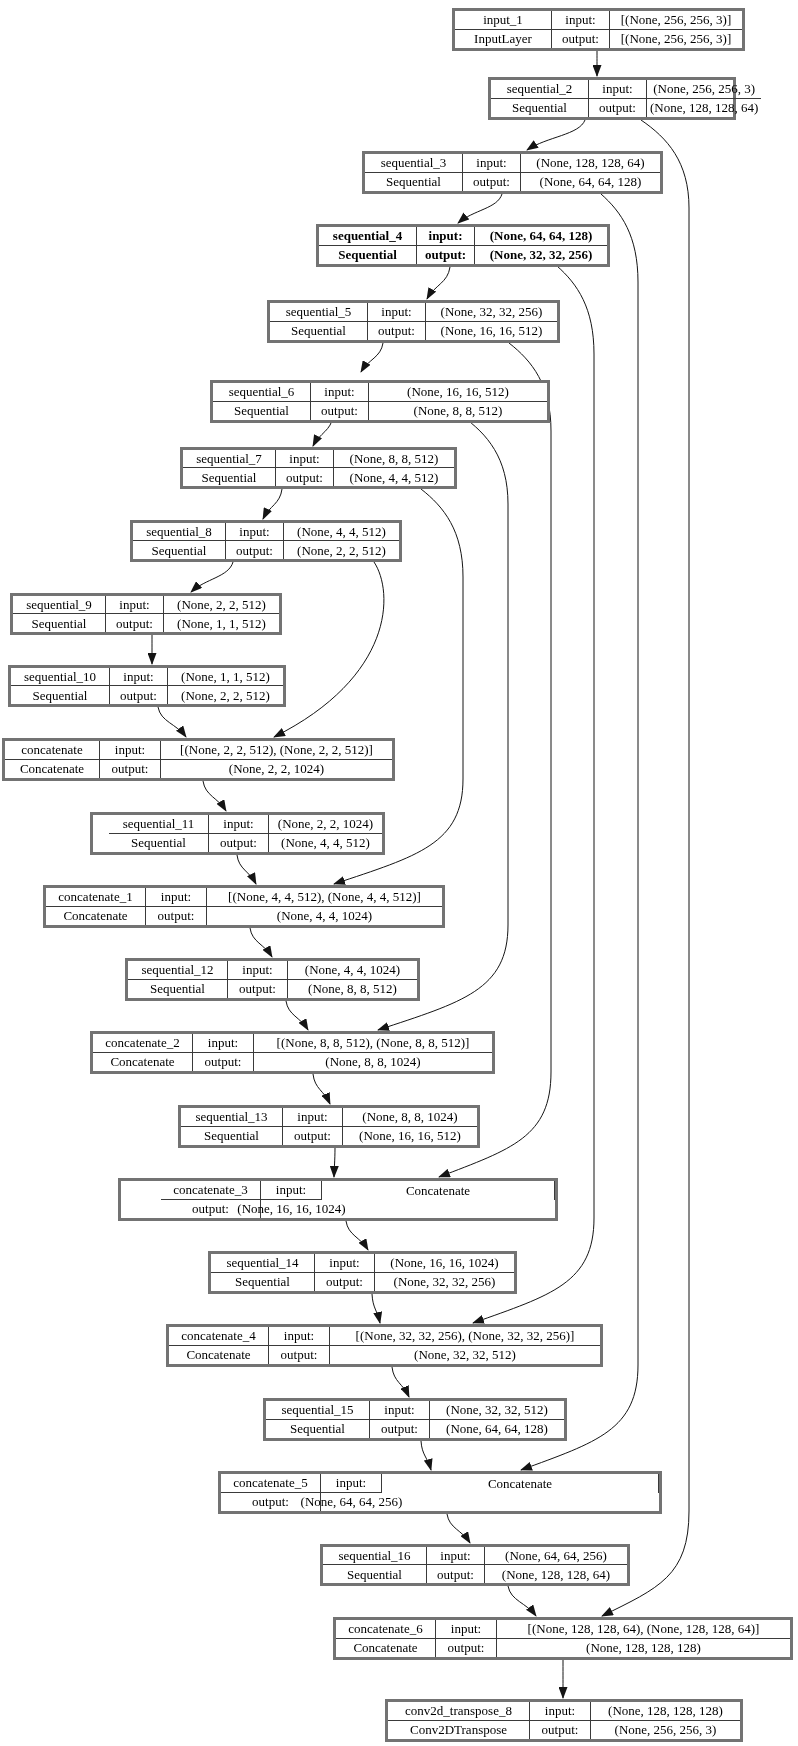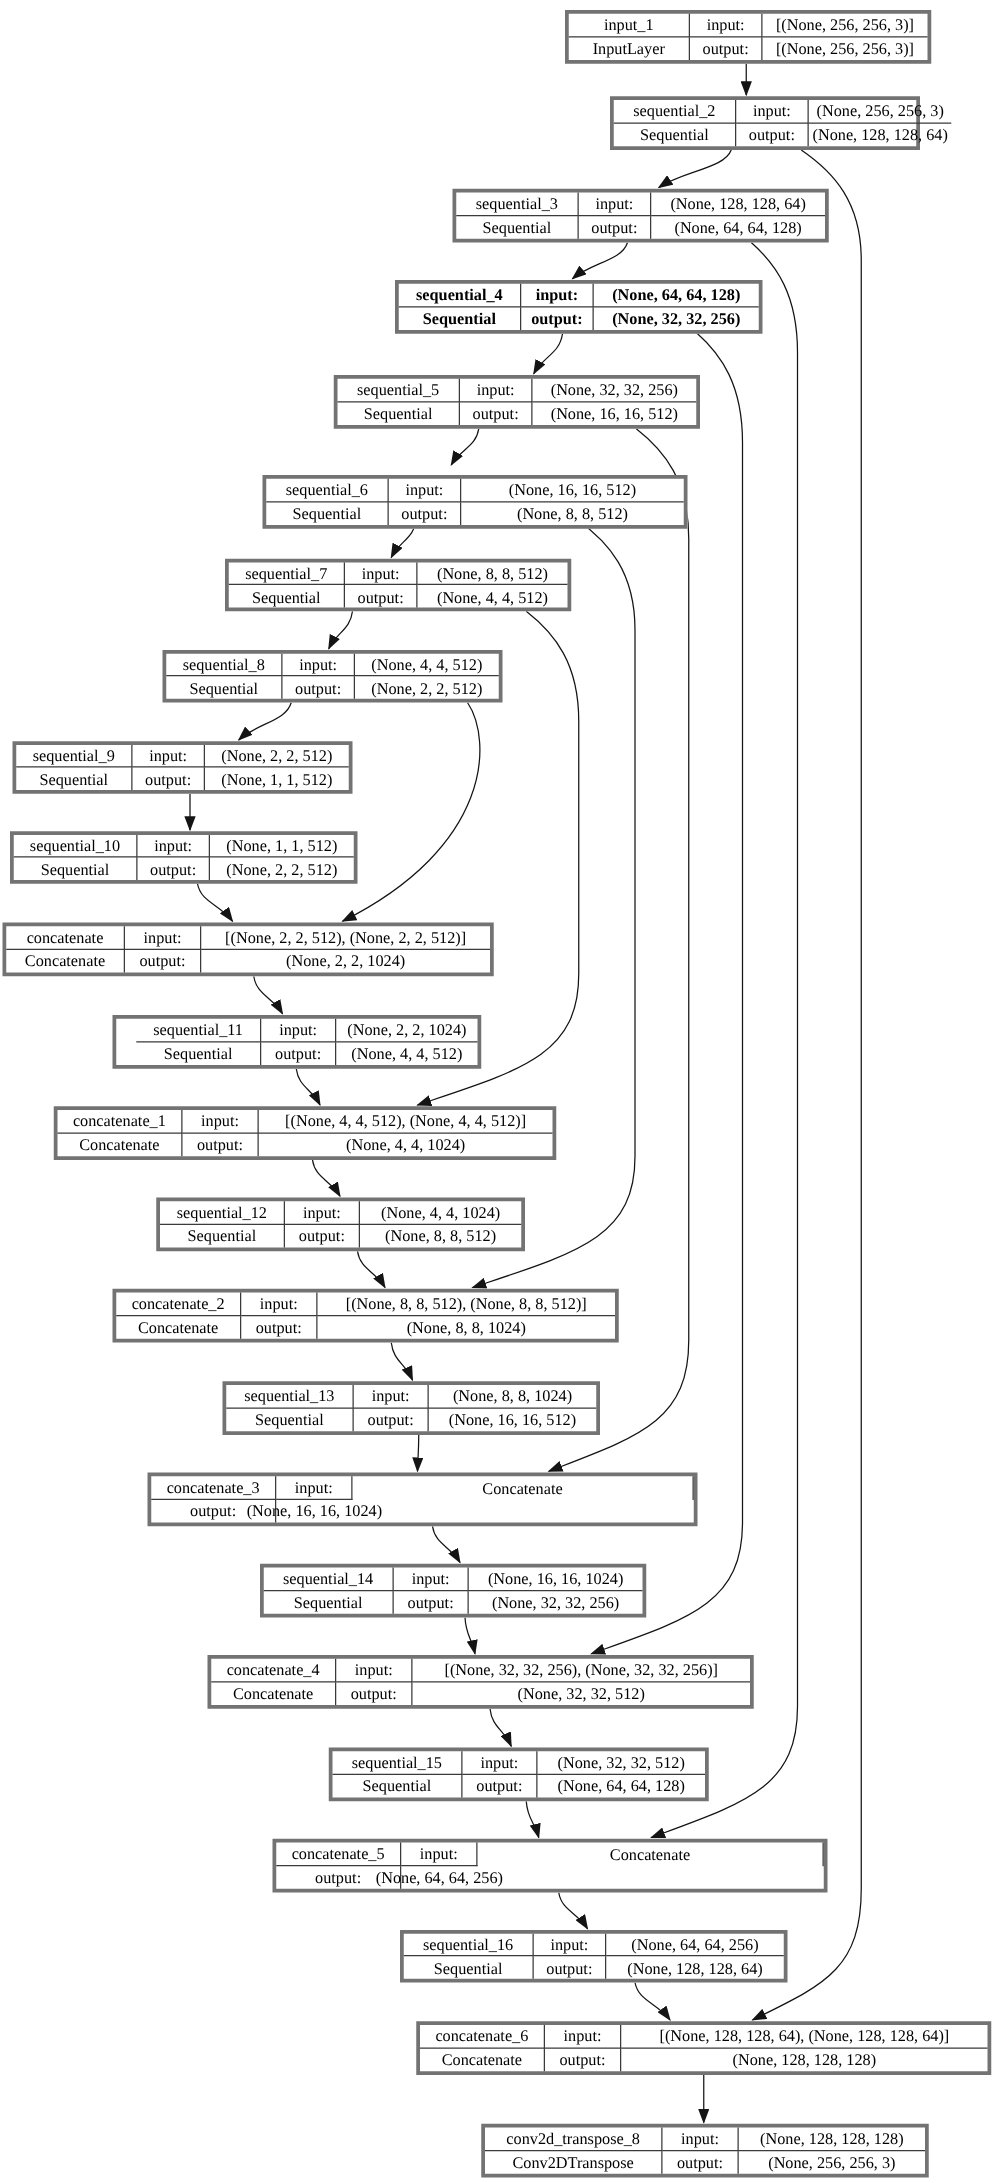--- a/index.html
+++ b/index.html
@@ -198,21 +198,21 @@
         <div class="cell r1 c2">(None, 8, 8, 1024)</div>
       </div>
       <div class="node" style="left: 178px; top: 1105px; width: 302px; height: 43px; grid-template-columns: 102px 60px 1fr;">
         <div class="cell r0 c0">sequential_13</div>
         <div class="cell r0 c1">input:</div>
         <div class="cell r0 c2">(None, 8, 8, 1024)</div>
         <div class="cell r1 c0">Sequential</div>
         <div class="cell r1 c1">output:</div>
         <div class="cell r1 c2">(None, 16, 16, 512)</div>
       </div>
-      <div class="node" style="left: 118px; top: 1178px; width: 440px; height: 43px; grid-template-columns: 100px 61px 1fr;">
+      <div class="node" style="left: 118px; top: 1178px; width: 440px; height: 43px; grid-template-columns: 100px 61px 1fr; padding-left: 40px;">
         <div class="cell r0 c0">concatenate_3</div>
         <div class="cell r0 c1">input:</div>
         <div class="cell r1 c0">Concatenate</div>
         <div class="cell r1 c1">output:</div>
         <div class="cell r1 c2">(None, 16, 16, 1024)</div>
       </div>
       <div class="node" style="left: 208px; top: 1251px; width: 309px; height: 43px; grid-template-columns: 104px 60px 1fr;">
         <div class="cell r0 c0">sequential_14</div>
         <div class="cell r0 c1">input:</div>
         <div class="cell r0 c2">(None, 16, 16, 1024)</div>

